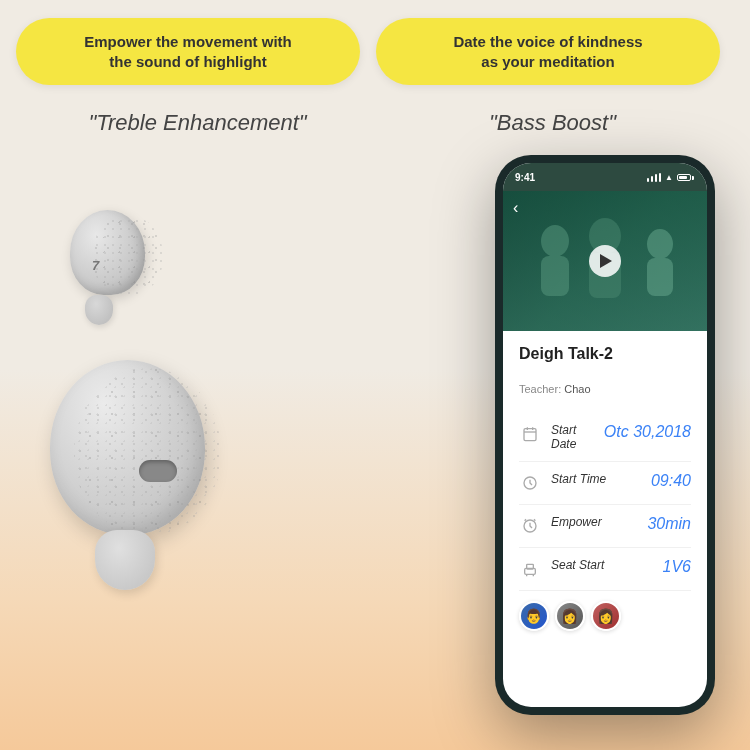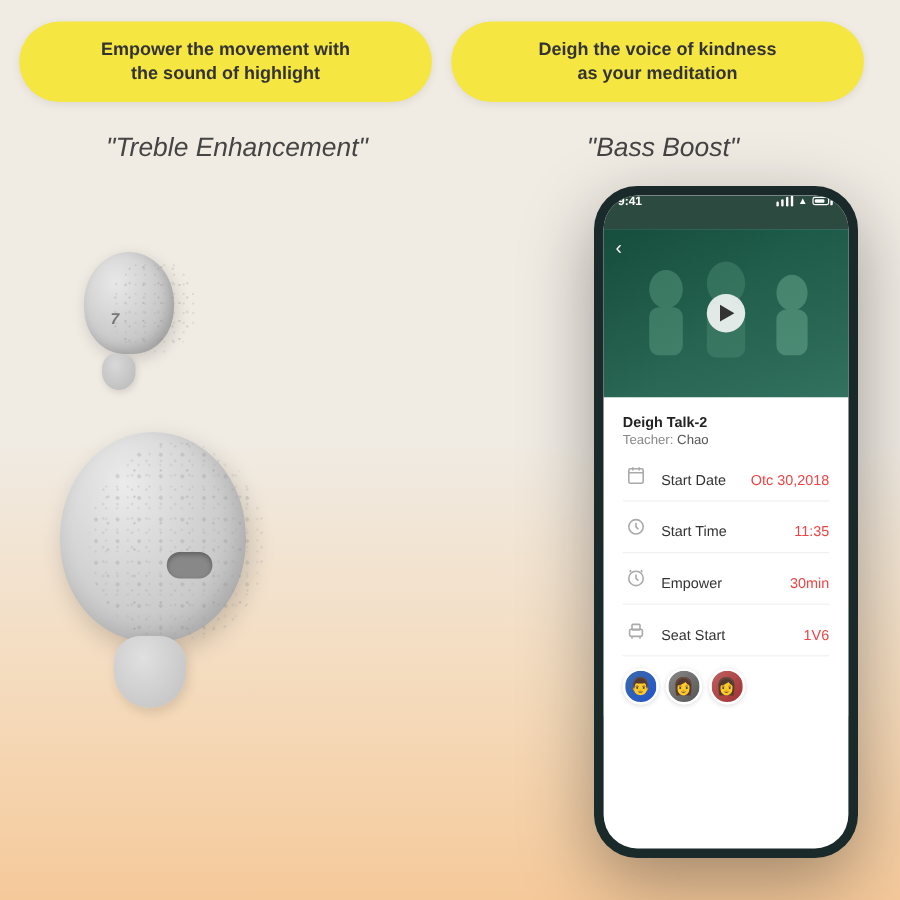--- a/index.html
+++ b/index.html
@@ -218,21 +218,21 @@
       background: #fff;
       border-radius: 28px;
       overflow: hidden;
     }
 
     
     .status-bar {
       height: 28px;
       background: #2d4a40;
       display: flex;
-      align-items: flex-start;
+      align-items: center;
       justify-content: space-between;
       padding: 0 16px 0 12px;
     }
     .status-time {
       font-size: 10px;
       color: #fff;
       font-weight: 600;
     }
     .status-icons {
       display: flex;
@@ -320,59 +320,60 @@
       z-index: 3;
     }
 
     
     .app-content {
       background: #fff;
       flex: 1;
       padding: 14px 16px 0;
     }
     .class-title {
-      font-size: 12px;
+      font-size: 16px;
       font-weight: 700;
       color: #222;
-      margin-bottom: 2px;
+      margin-bottom: 20px;
     }
     .teacher-row {
       font-size: 11px;
       color: #888;
-      margin-bottom: 2px;
+      margin-bottom: 18px;
     }
     .teacher-name {
       color: #555;
       font-weight: 500;
     }
 
     .info-row {
       display: flex;
-      align-items: flex-end;
+      align-items: flex-start;
       padding: 10px 0;
       border-bottom: 1px solid #f0f0f0;
+      font-style: italic;
     }
     .info-icon {
       width: 22px;
       height: 22px;
       margin-right: 10px;
       display: flex;
       align-items: center;
       justify-content: center;
       flex-shrink: 0;
     }
     .info-label {
       flex: 1;
       font-size: 12px;
       color: #333;
       font-weight: 500;
     }
     .info-value {
-      font-size: 12px;
-      color: #ef4444;
+      font-size: 16px;
+      color: #3b82f6;
     }
 
     
     .icon-svg {
       width: 16px; height: 16px;
     }
 
     
     .avatars-row {
       display: flex;
@@ -399,21 +400,21 @@
   </style>
 </head>
 <body>
 
 <div class="bg-top"></div>
 <div class="bg-bottom"></div>
 
 <div class="badges-row">
   <div class="badge" style="white-space: pre-line;">Empower the movement with
 the sound of highlight</div>
-  <div class="badge" style="white-space: pre-line;">Deigh the voice of kindness
+  <div class="badge" style="white-space: pre-line;">Date the voice of kindness
 as your meditation</div>
 </div>
 
 <div class="titles-row">
   <div class="title-left">"Treble Enhancement"</div>
   <div class="title-right">"Bass Boost"</div>
 </div>
 
 <div class="earbuds-container">
 
@@ -496,21 +497,21 @@
     <span class="info-value">Otc 30,2018</span>
   </div>
             <div class="info-row">
     <div class="info-icon">
                 <svg class="icon-svg" viewBox="0 0 24 24" fill="none" stroke="#aaa" stroke-width="2">
                   <circle cx="12" cy="12" r="9"></circle>
                   <polyline points="12 7 12 12 15 15"></polyline>
                 </svg>
               </div>
     <span class="info-label">Start Time</span>
-    <span class="info-value">11:35</span>
+    <span class="info-value">09:40</span>
   </div>
             <div class="info-row">
     <div class="info-icon">
                 <svg class="icon-svg" viewBox="0 0 24 24" fill="none" stroke="#aaa" stroke-width="2">
                   <circle cx="12" cy="12" r="9"></circle>
                   <polyline points="12 7 12 12 15 15"></polyline>
                   <path d="M6 2l-2 2"></path>
                   <path d="M18 2l2 2"></path>
                 </svg>
               </div>

